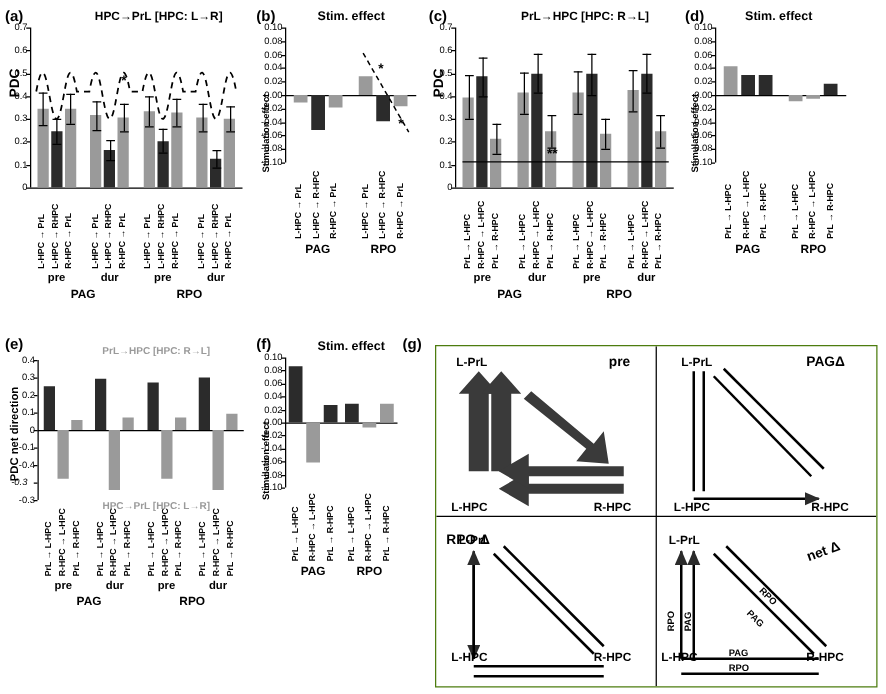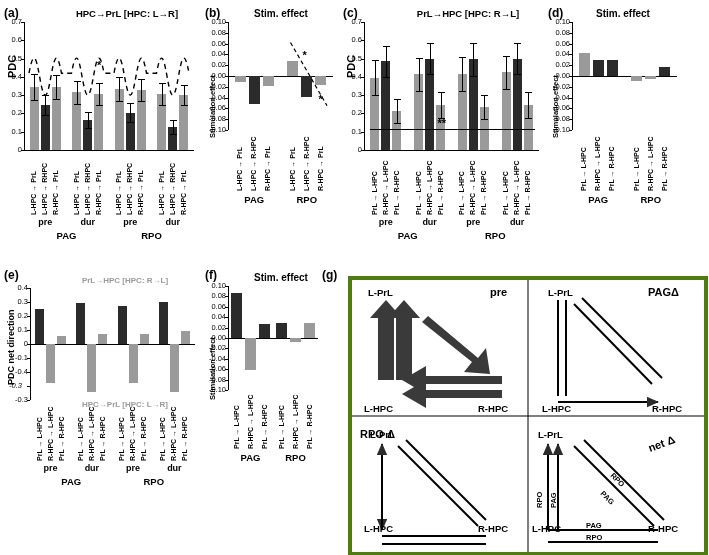--- a/index.html
+++ b/index.html
@@ -10,21 +10,21 @@
   .ttl{font-size:10px;font-weight:bold;text-align:center;}
   .axlbl{font-size:11px;font-weight:bold;}
   .tick{font-size:7.5px;}
   .catlbl{font-size:7px;font-weight:bold;writing-mode:vertical-rl;transform:rotate(180deg);white-space:nowrap;letter-spacing:0px;}
   .grp{font-size:9px;font-weight:bold;text-align:center;}
   .grp2{font-size:9.5px;font-weight:bold;text-align:center;}
   .axisline{position:absolute;background:#000;}
   .err{position:absolute;width:1px;background:#000;}
   .errcap{position:absolute;height:1px;background:#000;}
   .star{font-size:11px;font-weight:bold;}
-  .boxed{border:4px solid #4d7c0f;}
+  .boxed{border:1px solid #4d7c0f;}
   svg{display:block;}
 </style>
 </head>
 <body>
 
 <div id="root">
 
   <div class="abs panel-letter" style="left:4px;top:6px;">(a)</div>
   <div class="abs" style="left:62px;top:8px;width:130px;font-size:9.5px;font-weight:bold;text-align:center;">
     <span>HPC</span><span>→</span><span>PrL [HPC: L</span><span>→</span><span>R]</span>

